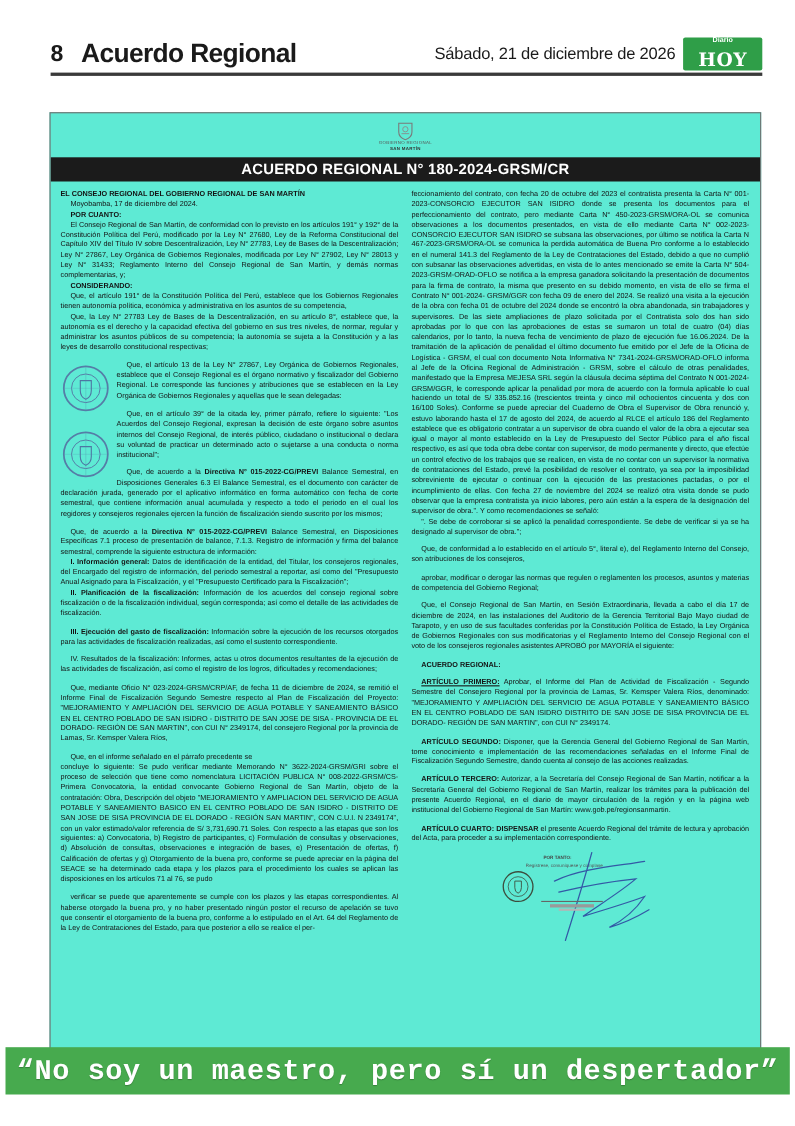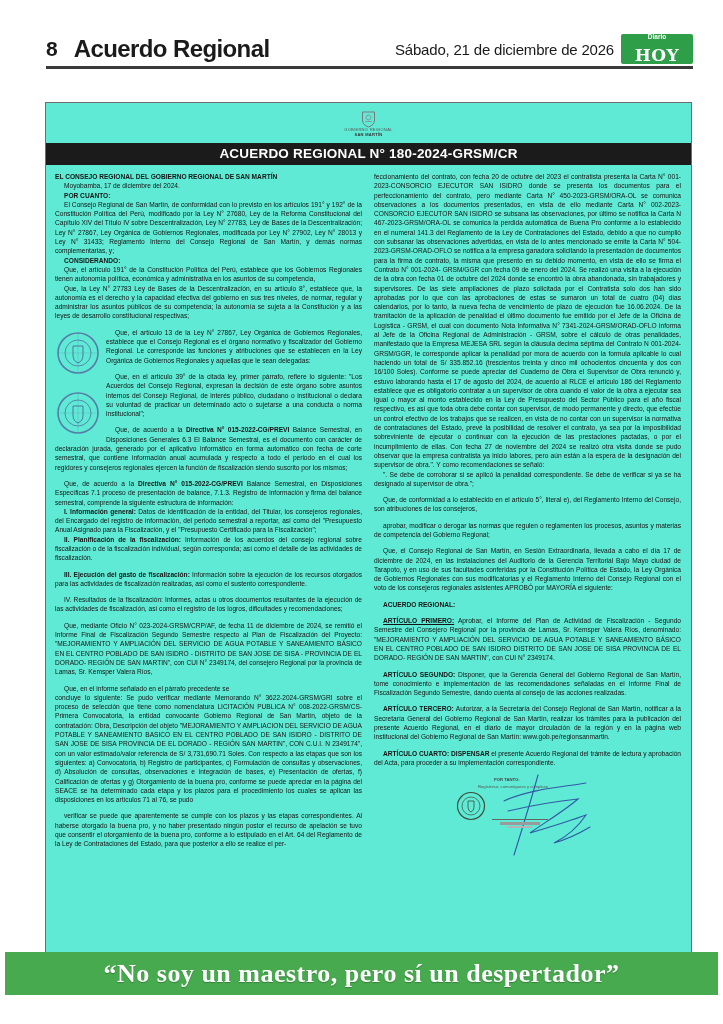--- a/index.html
+++ b/index.html
@@ -45,21 +45,21 @@
   .sig-line1{position:absolute;left:104px;top:7px;font-size:4.2px;color:#555;}
   .sig-seal{position:absolute;left:82px;top:16px;}
   .sig-scribble{position:absolute;left:100px;top:-4px;}
   .sig-rule{position:absolute;left:118px;top:44px;width:56px;border-top:0.8px solid #666;}
   .sig-namebar{position:absolute;left:126px;top:47px;width:40px;height:2.5px;background:#9a9a9a;}
   .sig-titlebar{position:absolute;left:134px;top:51px;width:24px;height:2px;background:#b5b5b5;}
 
   
   .banner{position:absolute;top:952px;left:5px;right:5px;height:43px;background:#47aa4e;
     display:flex;align-items:center;justify-content:center;}
-  .banner-quote{color:#fff;font-family:Liberation Serif, serif;font-weight:bold;font-size:26px;
+  .banner-quote{color:#fff;font-family:Liberation Mono, monospace;font-weight:bold;font-size:26px;
     letter-spacing:0.5px;text-shadow:0 1px 1px rgba(0,0,0,0.25);}
 </style>
 </head>
 <body>
 
 <div class="header">
   <span class="page-num">8</span>
   <span class="section-title">Acuerdo Regional</span>
   <span class="header-right">
     <span class="date">Sábado, 21 de diciembre de 2026</span>

